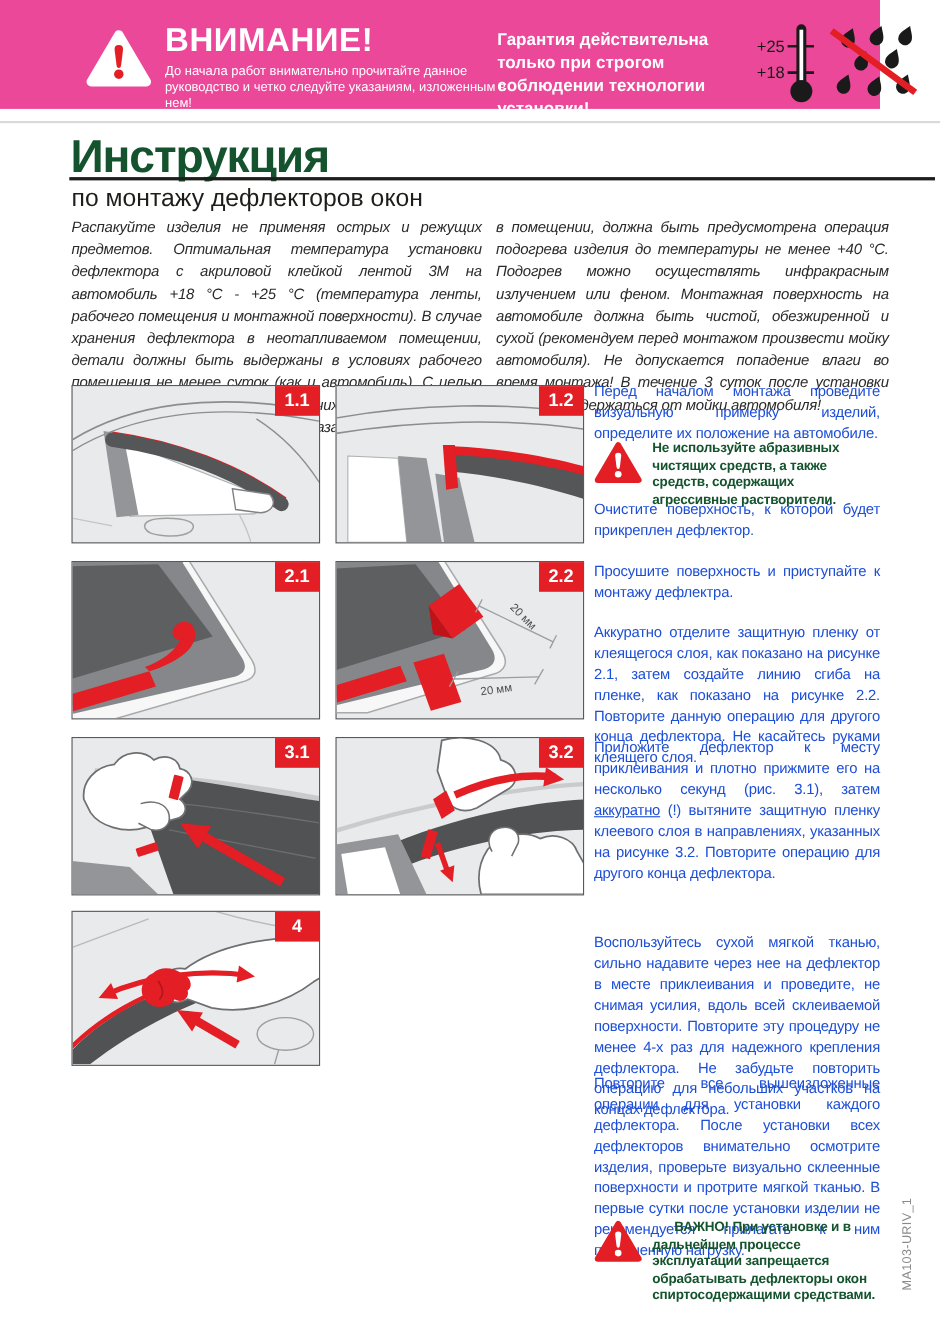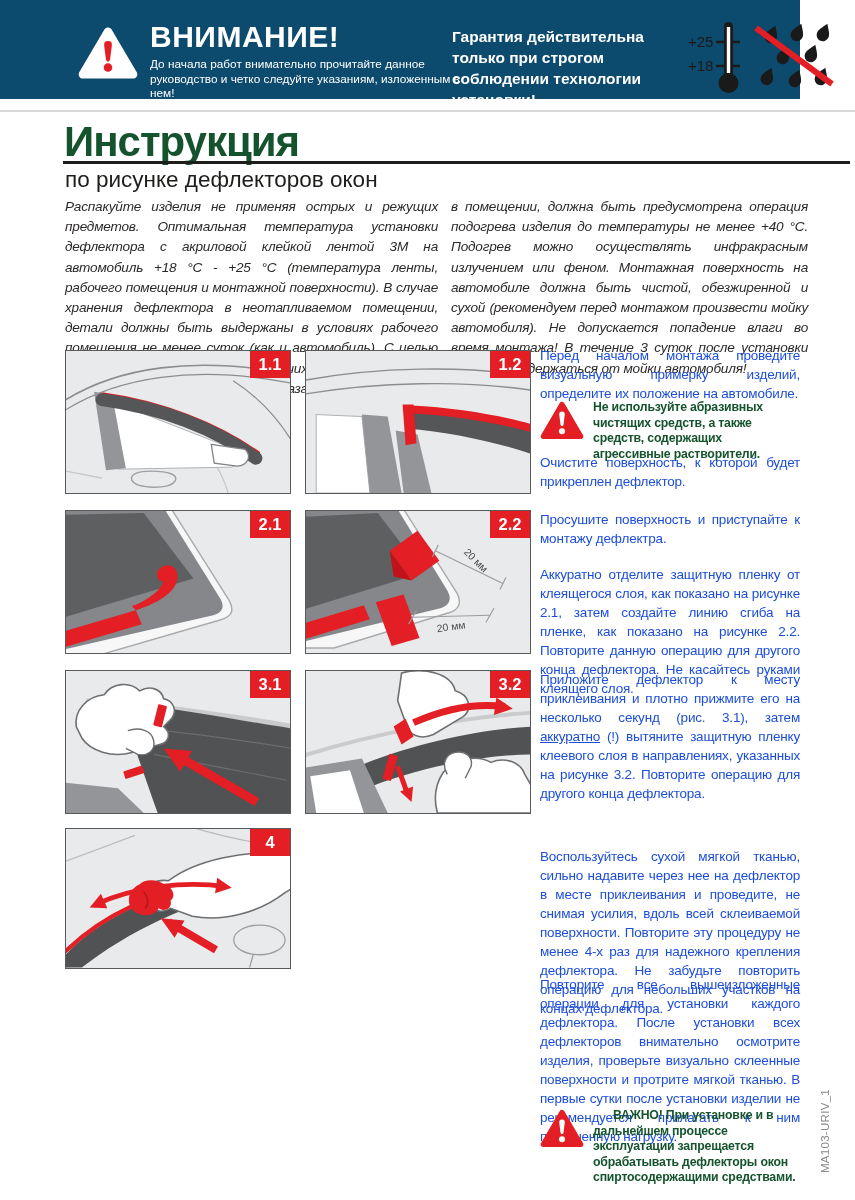--- a/index.html
+++ b/index.html
@@ -1,20 +1,20 @@
 <!DOCTYPE html>
 <html><head>
 <meta charset="utf-8">
 <style>
   html,body{margin:0;padding:0;background:#fff;}
   #page{position:relative;width:855px;height:1200px;background:#ffffff;overflow:hidden;
         font-family:"Liberation Sans",sans-serif;color:#252321;}
   .abs{position:absolute;}
   
-  .banner{left:0;top:0;width:800px;height:99px;background:#0c4a6e;text-decoration:underline;}
+  .banner{left:0;top:0;width:800px;height:99px;background:#ec4899;text-decoration:underline;}
   .attention-title{left:150px;top:20px;color:#fff;font-size:30px;font-weight:bold;letter-spacing:.5px;}
   .attention-text{left:150px;top:57px;width:310px;color:#fff;font-size:11.8px;line-height:14.5px;}
   .warranty{left:452px;top:26px;width:218px;color:#fff;font-size:15.5px;font-weight:bold;line-height:21px;}
   .divider{left:0;top:110px;width:855px;height:2px;background:#d9d9d9;}
   
   .title-main{left:64px;top:118px;font-size:42px;font-weight:bold;color:#14532d;letter-spacing:-1px;}
   .title-rule{left:63px;top:161px;width:787px;height:3px;background:#1d1d1b;}
   .title-sub{left:65px;top:167px;font-size:22.5px;color:#1d1d1b;}
   
   .intro{top:197px;font-style:italic;font-size:13.6px;line-height:20.2px;color:#2c2a29;
@@ -78,21 +78,21 @@
       <use href="#drop" transform="translate(44,56) rotate(22)"></use>
       <use href="#drop" transform="translate(70,54) rotate(22)"></use>
     </g>
     <line x1="4" y1="6" x2="80" y2="62" stroke="#e31e24" stroke-width="6"></line>
   </svg>
 
   <div class="abs divider"></div>
 
   <div class="abs title-main">Инструкция</div>
   <div class="abs title-rule"></div>
-  <div class="abs title-sub">по рисунке дефлекторов окон</div>
+  <div class="abs title-sub">по монтажу дефлекторов окон</div>
 
   <div class="abs intro intro-left">Распакуйте изделия не применяя острых и режущих предметов. Оптимальная температура установки дефлектора с акриловой клейкой лентой 3М на автомобиль +18 °С - +25 °С (температура ленты, рабочего помещения и монтажной поверхности). В случае хранения дефлектора в неотапливаемом помещении, детали должны быть выдержаны в условиях рабочего помещения не менее суток (как и автомобиль). С целью выравнивания температуры рабочих поверхностей. При невозможности соблюдения указанных температур</div>
   <div class="abs intro intro-right">в помещении, должна быть предусмотрена операция подогрева изделия до температуры не менее +40 °С. Подогрев можно осуществлять инфракрасным излучением или феном. Монтажная поверхность на автомобиле должна быть чистой, обезжиренной и сухой (рекомендуем перед монтажом произвести мойку автомобиля). Не допускается попадение влаги во время монтажа! В течение 3 суток после установки следует воздержаться от мойки автомобиля!</div>
 
   <div class="abs panel" style="left:65px;top:350px">
     <svg viewBox="0 0 225 143">
       <path d="M-5,52 C50,16 130,4 230,24" fill="none" stroke="#8b8d8f" stroke-width="1.6"></path>
       <path d="M-5,62 C50,26 130,13 230,33" fill="none" stroke="#8b8d8f" stroke-width="1.2"></path>
       <path d="M168,30 C190,44 212,66 228,92" fill="none" stroke="#8b8d8f" stroke-width="1.2"></path>
       <path d="M44,50 L190,107 L166,117 L52,119 Z" fill="#ffffff" stroke="#aeb0b2" stroke-width="1"></path>

